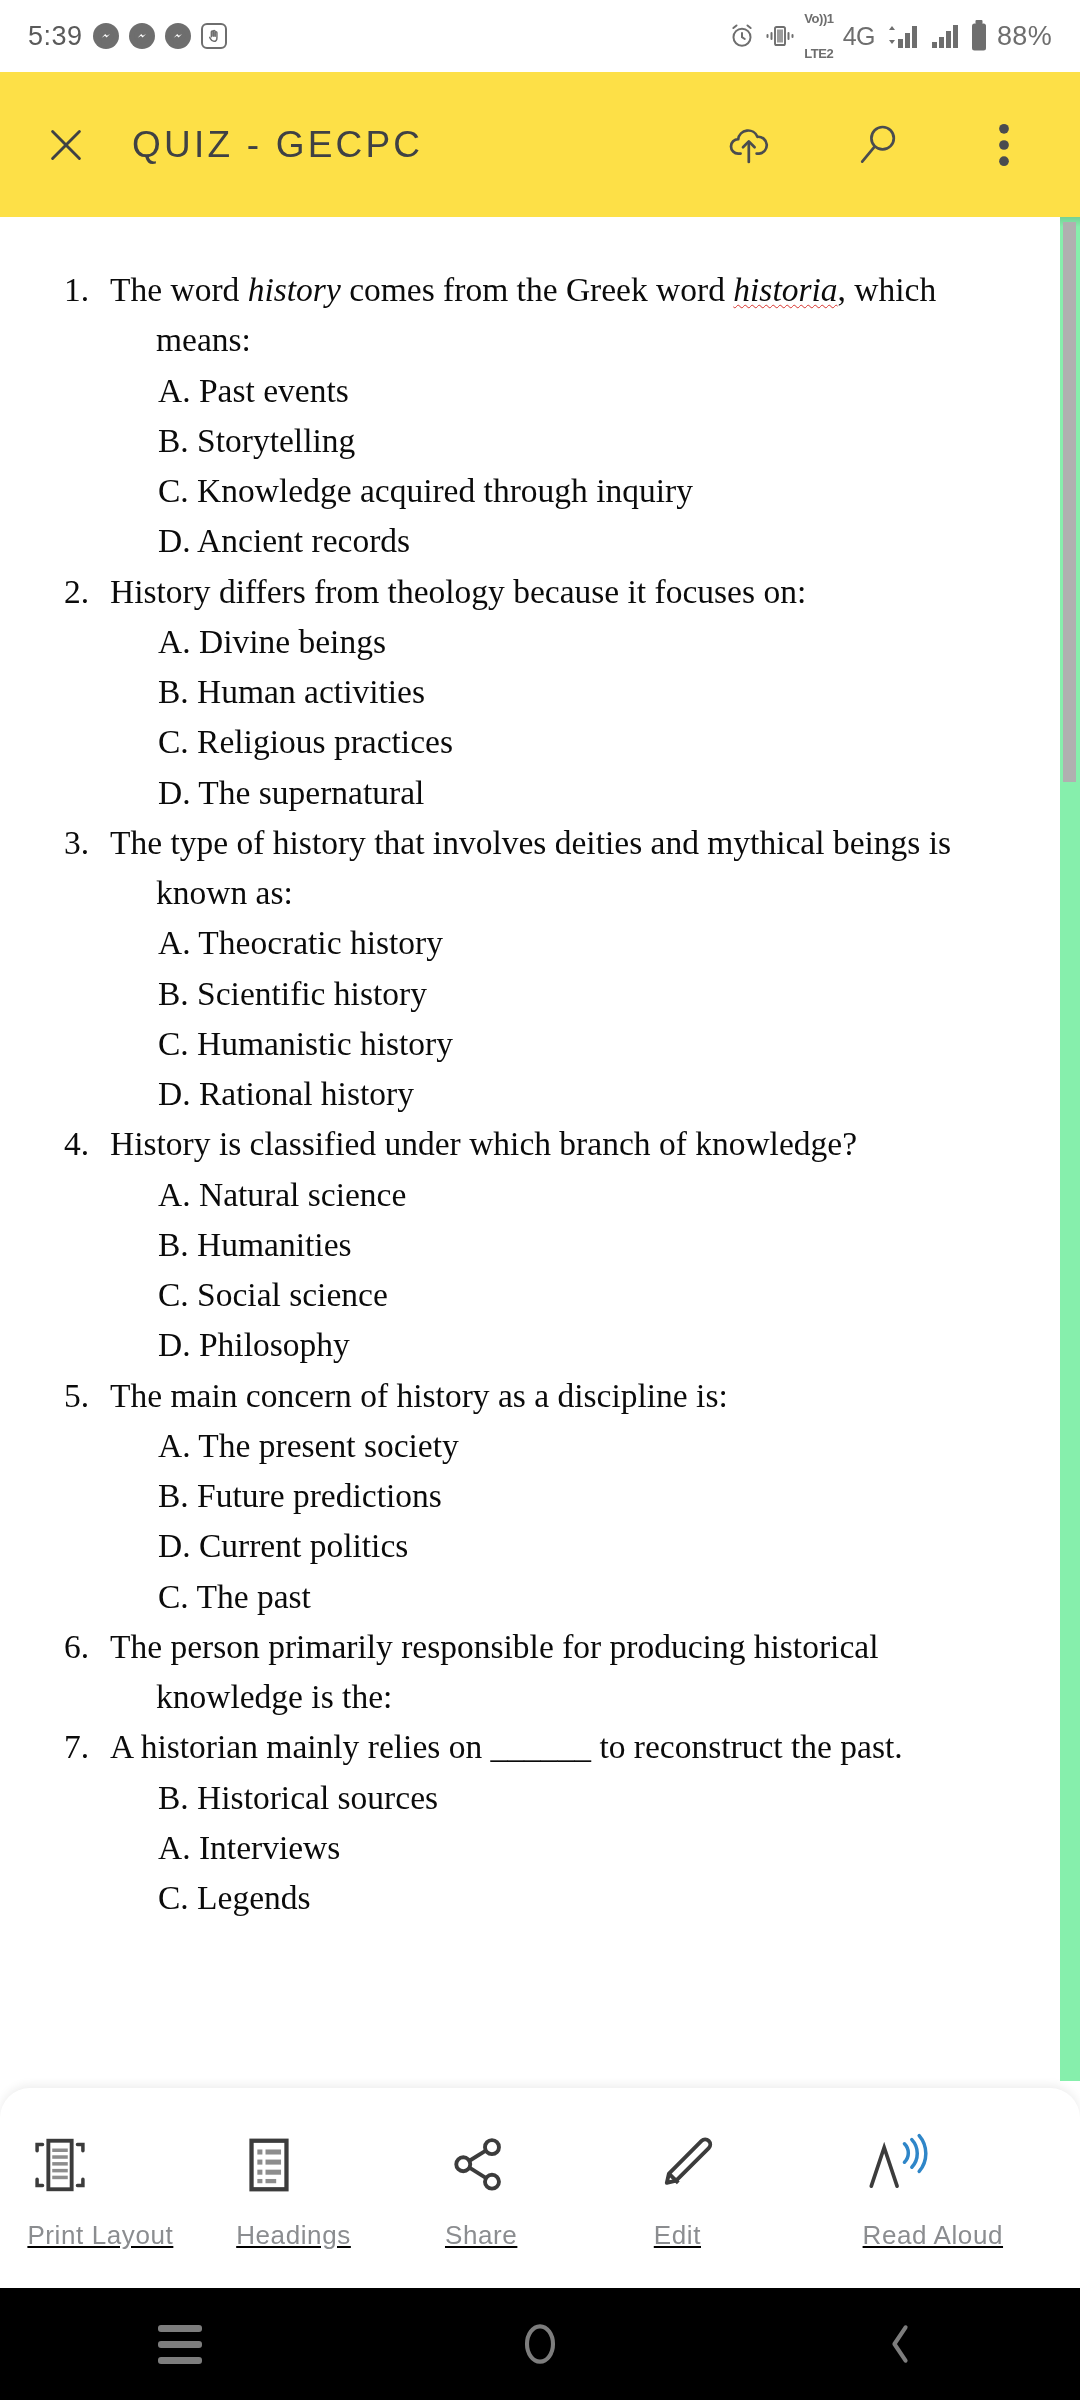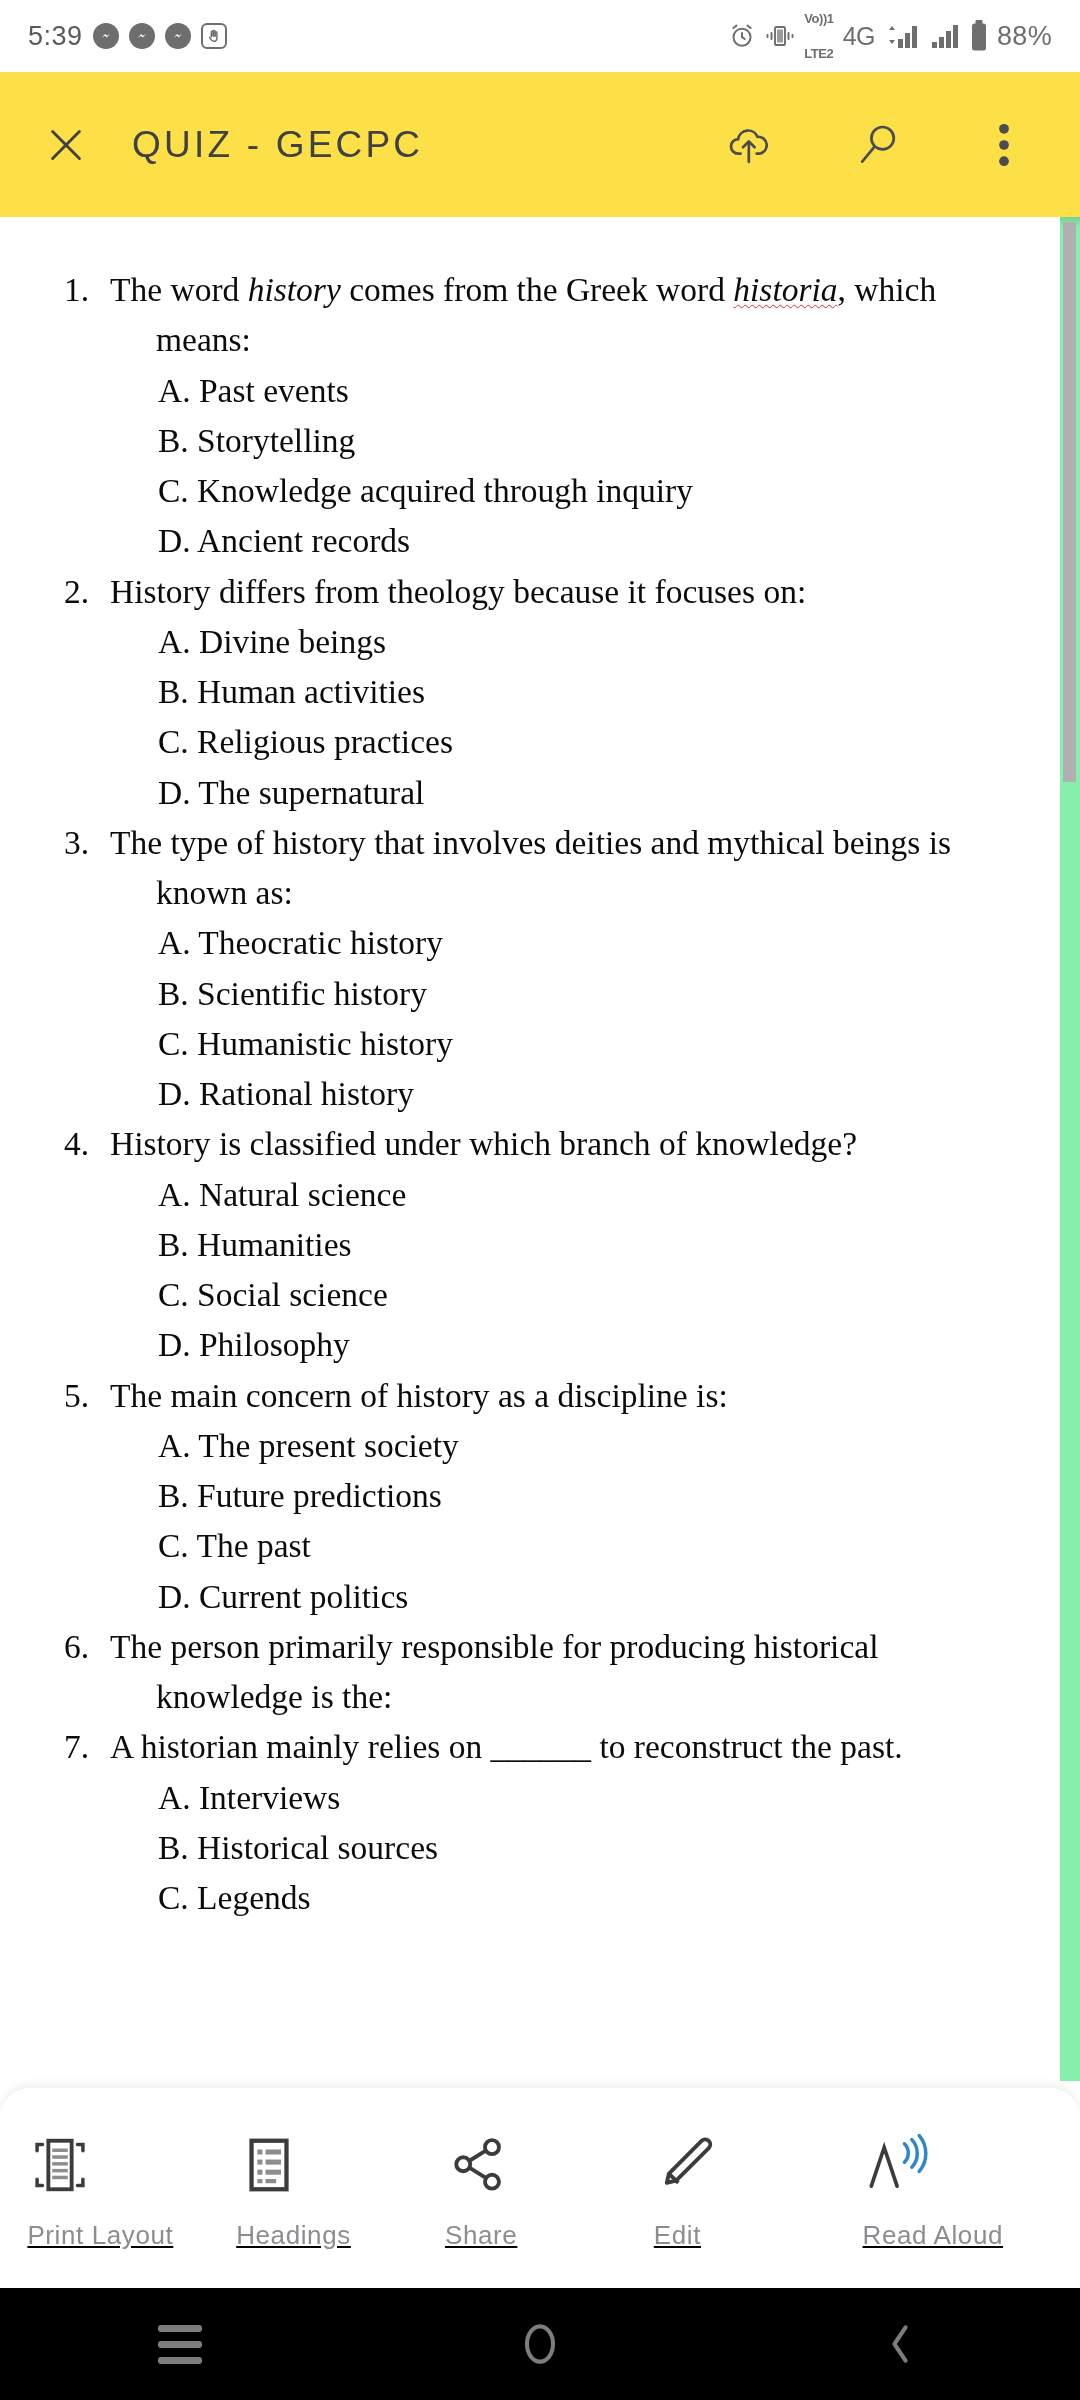--- a/index.html
+++ b/index.html
@@ -277,32 +277,32 @@
               <li class="opt">B. Humanities</li>
               <li class="opt">C. Social science</li>
               <li class="opt">D. Philosophy</li>
             </ul>
           </li>
           <li class="qitem">
             <div class="qtext"><span class="qnum">5.&nbsp;</span><span>The main concern of history as a discipline is:</span></div>
             <ul class="opts">
               <li class="opt">A. The present society</li>
               <li class="opt">B. Future predictions</li>
+              <li class="opt">D. Current politics</li>
               <li class="opt">C. The past</li>
-              <li class="opt">D. Current politics</li>
             </ul>
           </li>
           <li class="qitem">
             <div class="qtext"><span class="qnum">6.&nbsp;</span><span>The person primarily responsible for producing historical knowledge is the:</span></div>
           </li>
           <li class="qitem">
             <div class="qtext"><span class="qnum">7.&nbsp;</span><span>A historian mainly relies on ______ to reconstruct the past.</span></div>
             <ul class="opts">
+              <li class="opt">B. Historical sources</li>
               <li class="opt">A. Interviews</li>
-              <li class="opt">B. Historical sources</li>
               <li class="opt">C. Legends</li>
             </ul>
           </li>
         </ol>
     </div>
   </div>
   <div class="scrollbar"></div>
 
   <div class="bottombar">
 

